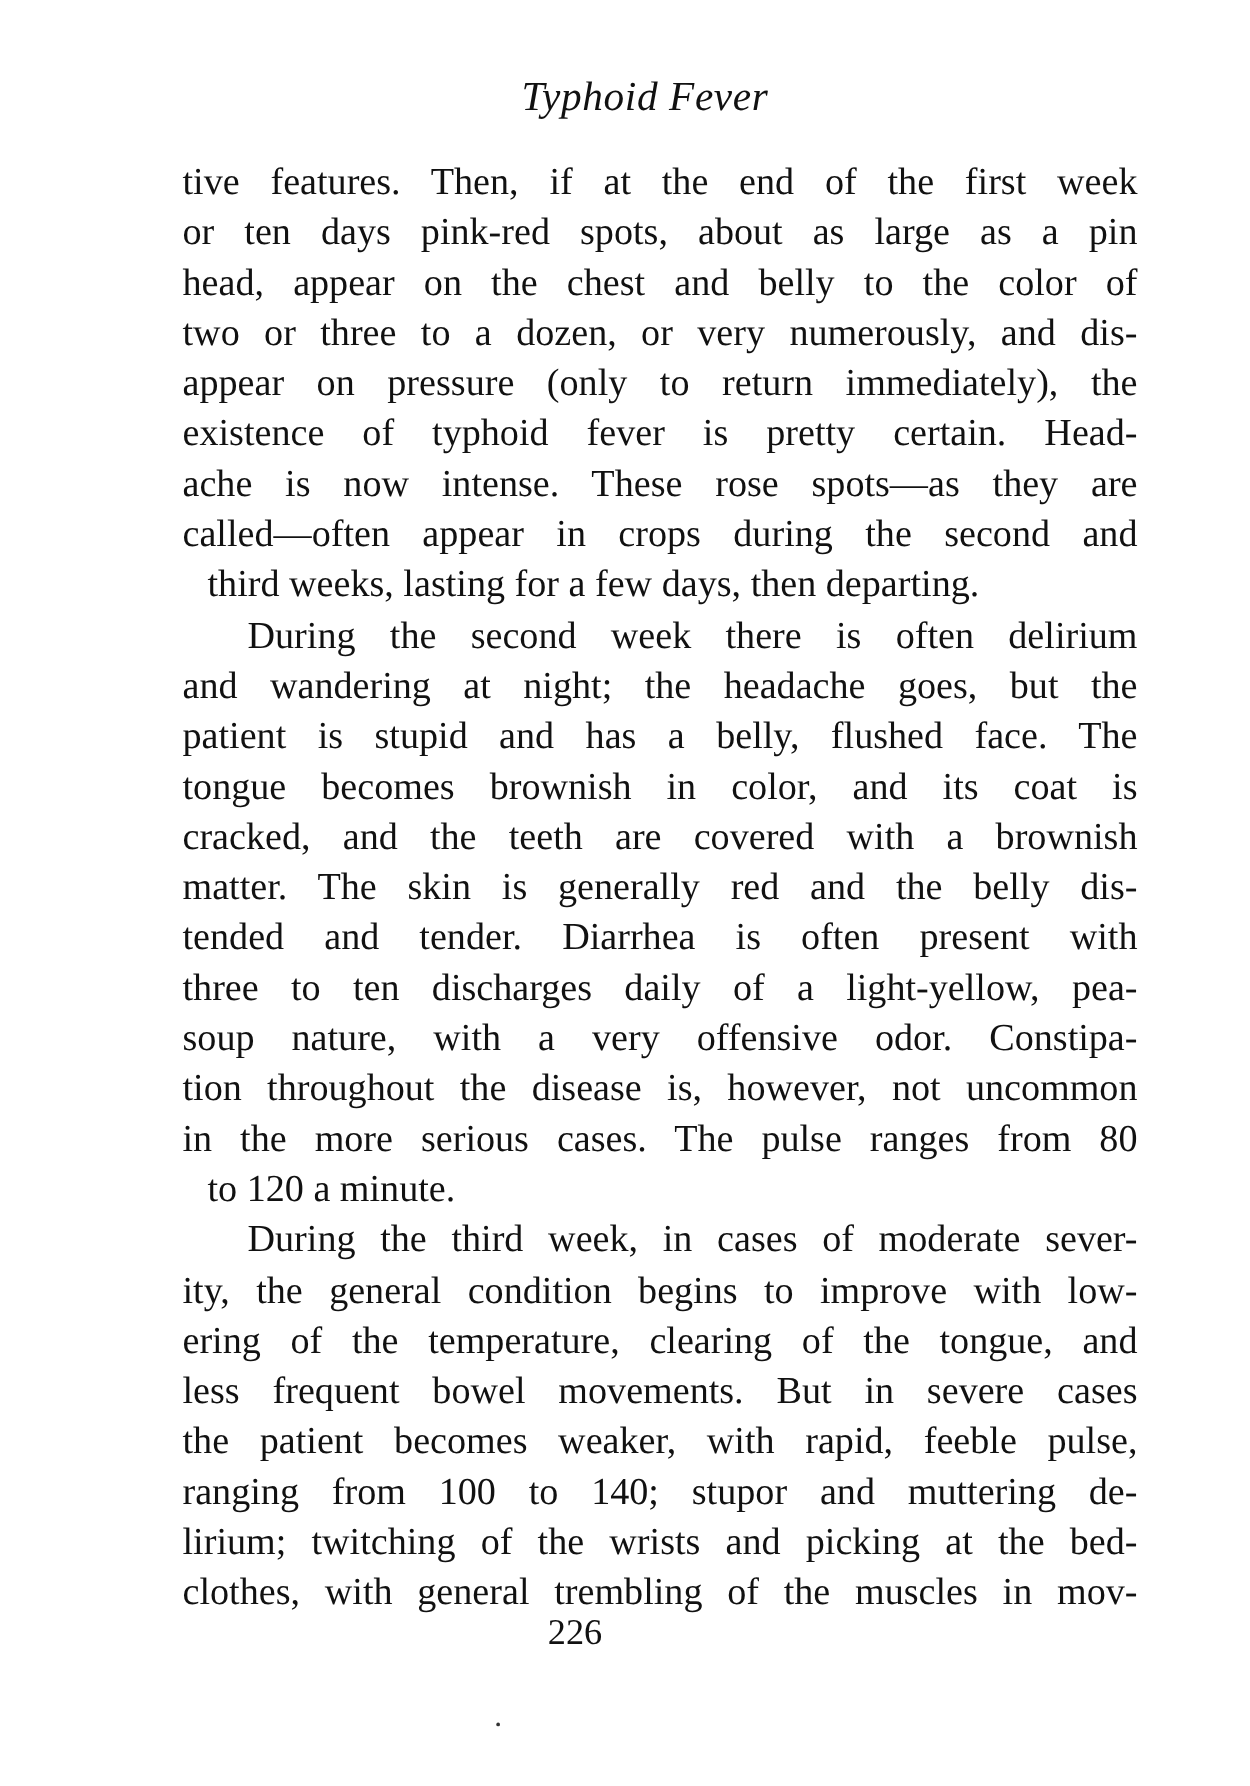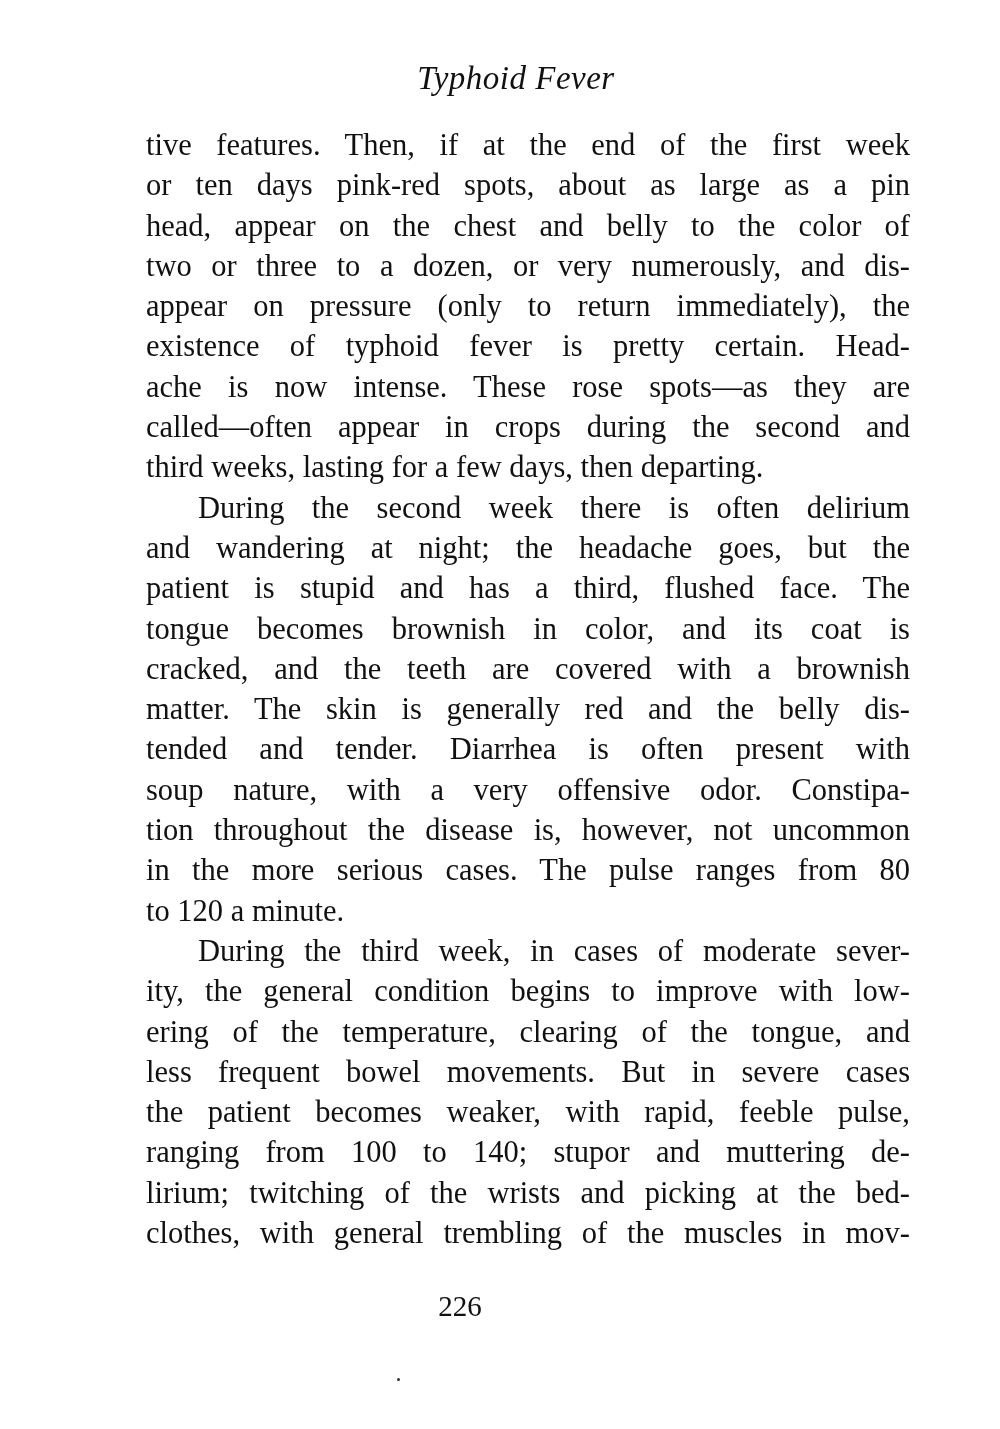--- a/index.html
+++ b/index.html
@@ -36,20 +36,21 @@
       display: block;
       height: 40.3px;
       line-height: 40.3px;
       font-size: 30.5px;
       white-space: nowrap;
       text-align: justify;
       text-align-last: justify;
     }
     .line.last {
       text-align-last: left;
+      margin-left: 20px;
     }
     .line.indent {
       padding-left: 52px;
     }
     .folio {
       position: absolute;
       top: 1288px;
       left: 0;
       width: 920px;
       text-align: center;
@@ -82,25 +83,26 @@
       <span class="line">appear on pressure (only to return immediately), the</span>
       <span class="line">existence of typhoid fever is pretty certain.  Head-</span>
       <span class="line">ache is now intense.  These rose spots—as they are</span>
       <span class="line">called—often appear in crops during the second and</span>
       <span class="line last">third weeks, lasting for a few days, then departing.</span>
     </div>
 
     <div>
       <span class="line indent">During the second week there is often delirium</span>
       <span class="line">and wandering at night; the headache goes, but the</span>
-      <span class="line">patient is stupid and has a third, flushed face.  The</span>
+      <span class="line">patient is stupid and has a belly, flushed face.  The</span>
       <span class="line">tongue becomes brownish in color, and its coat is</span>
       <span class="line">cracked, and the teeth are covered with a brownish</span>
       <span class="line">matter.  The skin is generally red and the belly dis-</span>
       <span class="line">tended and tender.  Diarrhea is often present with</span>
+      <span class="line">three to ten discharges daily of a light-yellow, pea-</span>
       <span class="line">soup nature, with a very offensive odor.  Constipa-</span>
       <span class="line">tion throughout the disease is, however, not uncommon</span>
       <span class="line">in the more serious cases.  The pulse ranges from 80</span>
       <span class="line last">to 120 a minute.</span>
     </div>
 
     <div>
       <span class="line indent">During the third week, in cases of moderate sever-</span>
       <span class="line">ity, the general condition begins to improve with low-</span>
       <span class="line">ering of the temperature, clearing of the tongue, and</span>

